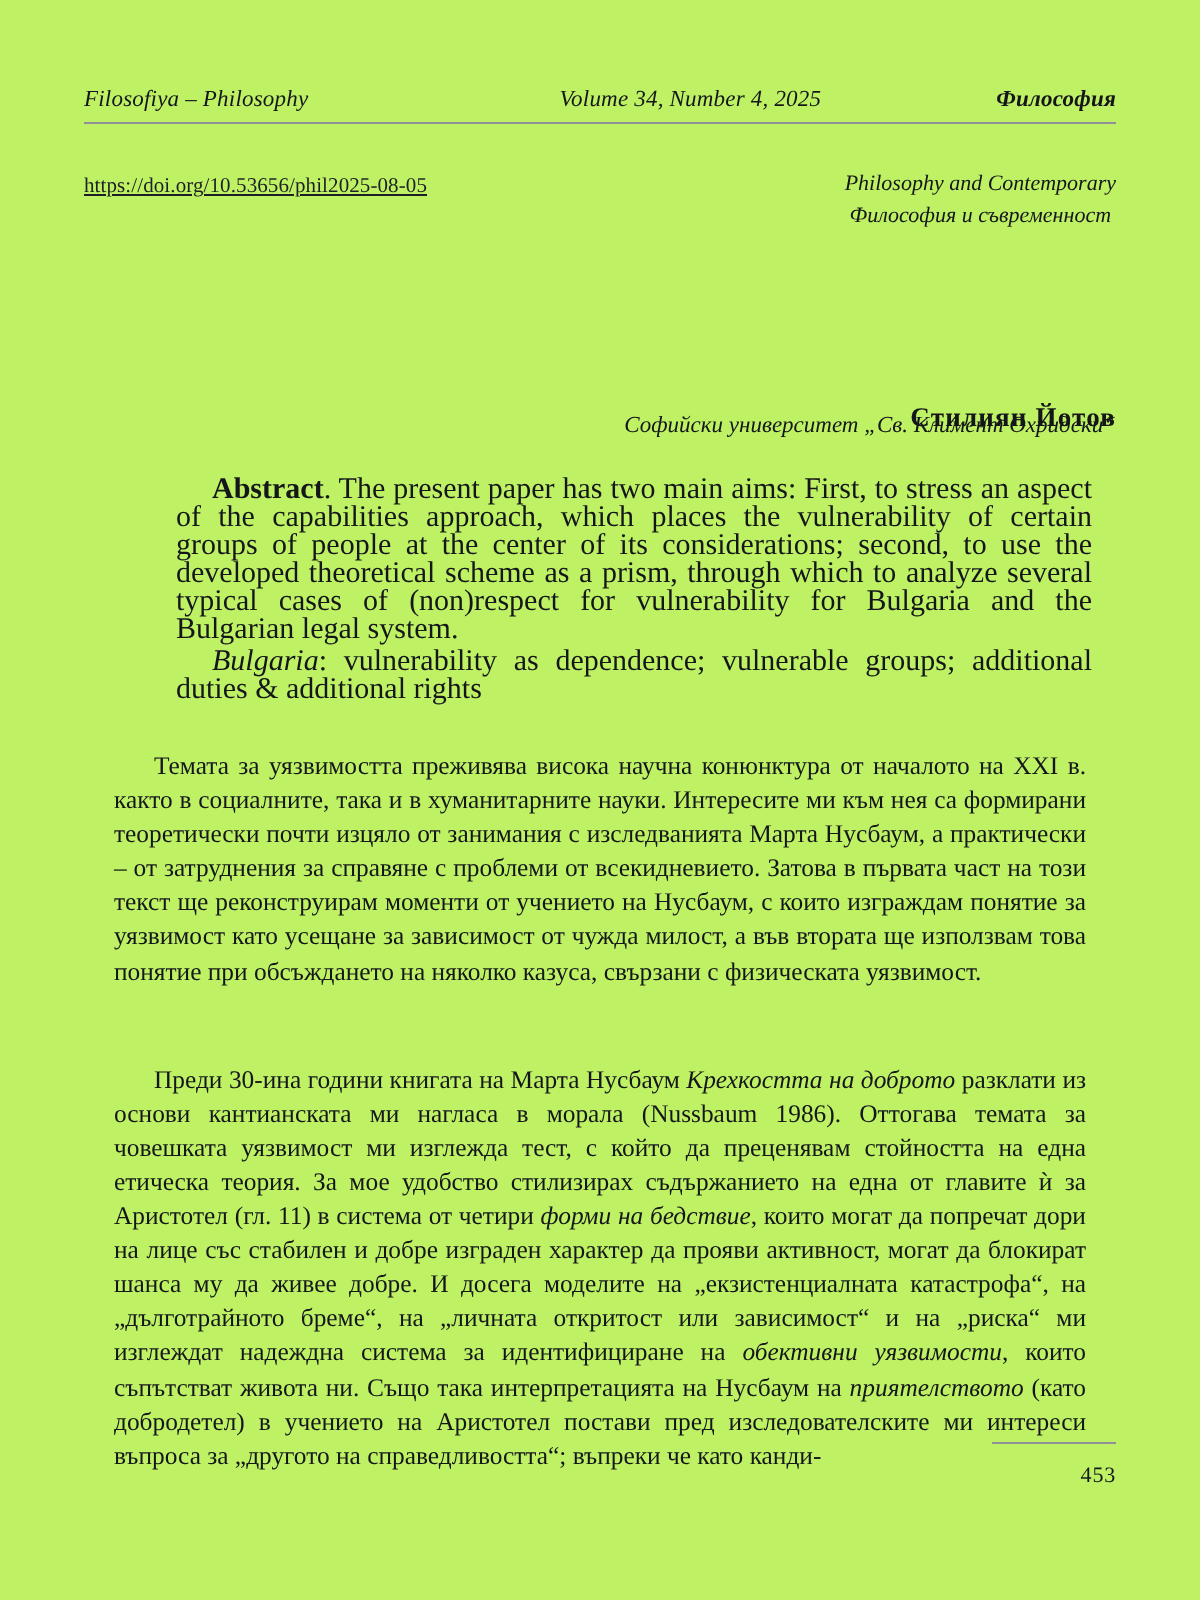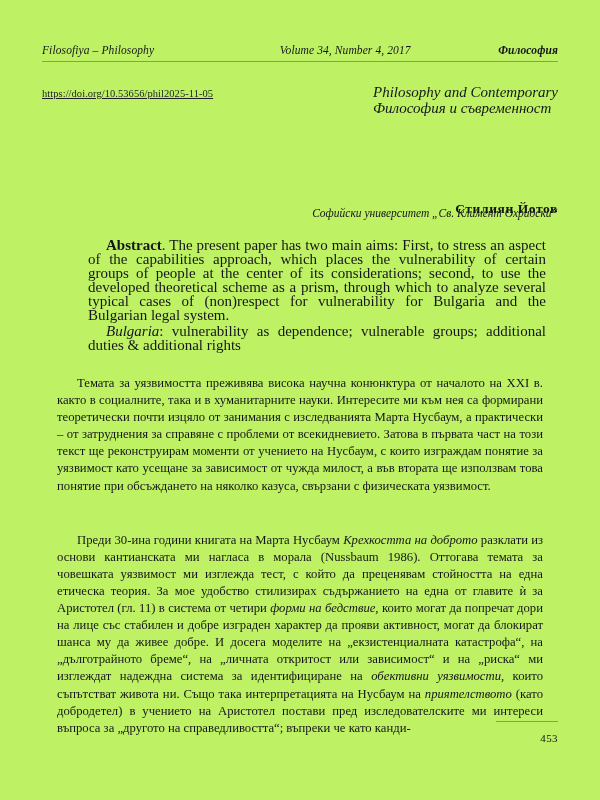--- a/index.html
+++ b/index.html
@@ -59,23 +59,23 @@
     font-size: 10.5px;
     text-decoration: underline;
     color: #1d1f24;
     letter-spacing: 0.05px;
     white-space: nowrap;
   }
   .journal-sub {
     position: absolute;
     right: 42px;
     top: 85px;
-    text-align: left;
+    text-align: center;
     font-style: italic;
-    font-size: 15px;
+    font-size: 11px;
     line-height: 15.5px;
     white-space: nowrap;
   }
 
   
   .title {
     position: absolute;
     left: 42px;
     top: 140px;
     width: 516px;
@@ -173,26 +173,26 @@
     letter-spacing: 0.4px;
   }
 </style>
 </head>
 <body>
 
 <div class="page">
 
   <div class="running-head">
     <span class="rh-left">Filosofiya – Philosophy</span>
-    <span class="rh-mid">Volume 34, Number 4, 2017</span>
+    <span class="rh-mid">Volume 34, Number 4, 2025</span>
     <span class="rh-right">Философия</span>
   </div>
   <div class="head-rule"></div>
 
-  <a class="doi" href="#">https://doi.org/10.53656/phil2025-11-05</a>
+  <a class="doi" href="#">https://doi.org/10.53656/phil2025-08-05</a>
   <div class="journal-sub">
     <div>Philosophy and Contemporary</div>
     <div>Философия и съвременност</div>
   </div>
 
 
   <div class="author">Стилиян Йотов</div>
   <div class="affiliation">Софийски университет „Св. Климент Охридски“</div>
 
   <div class="abstract-block">

